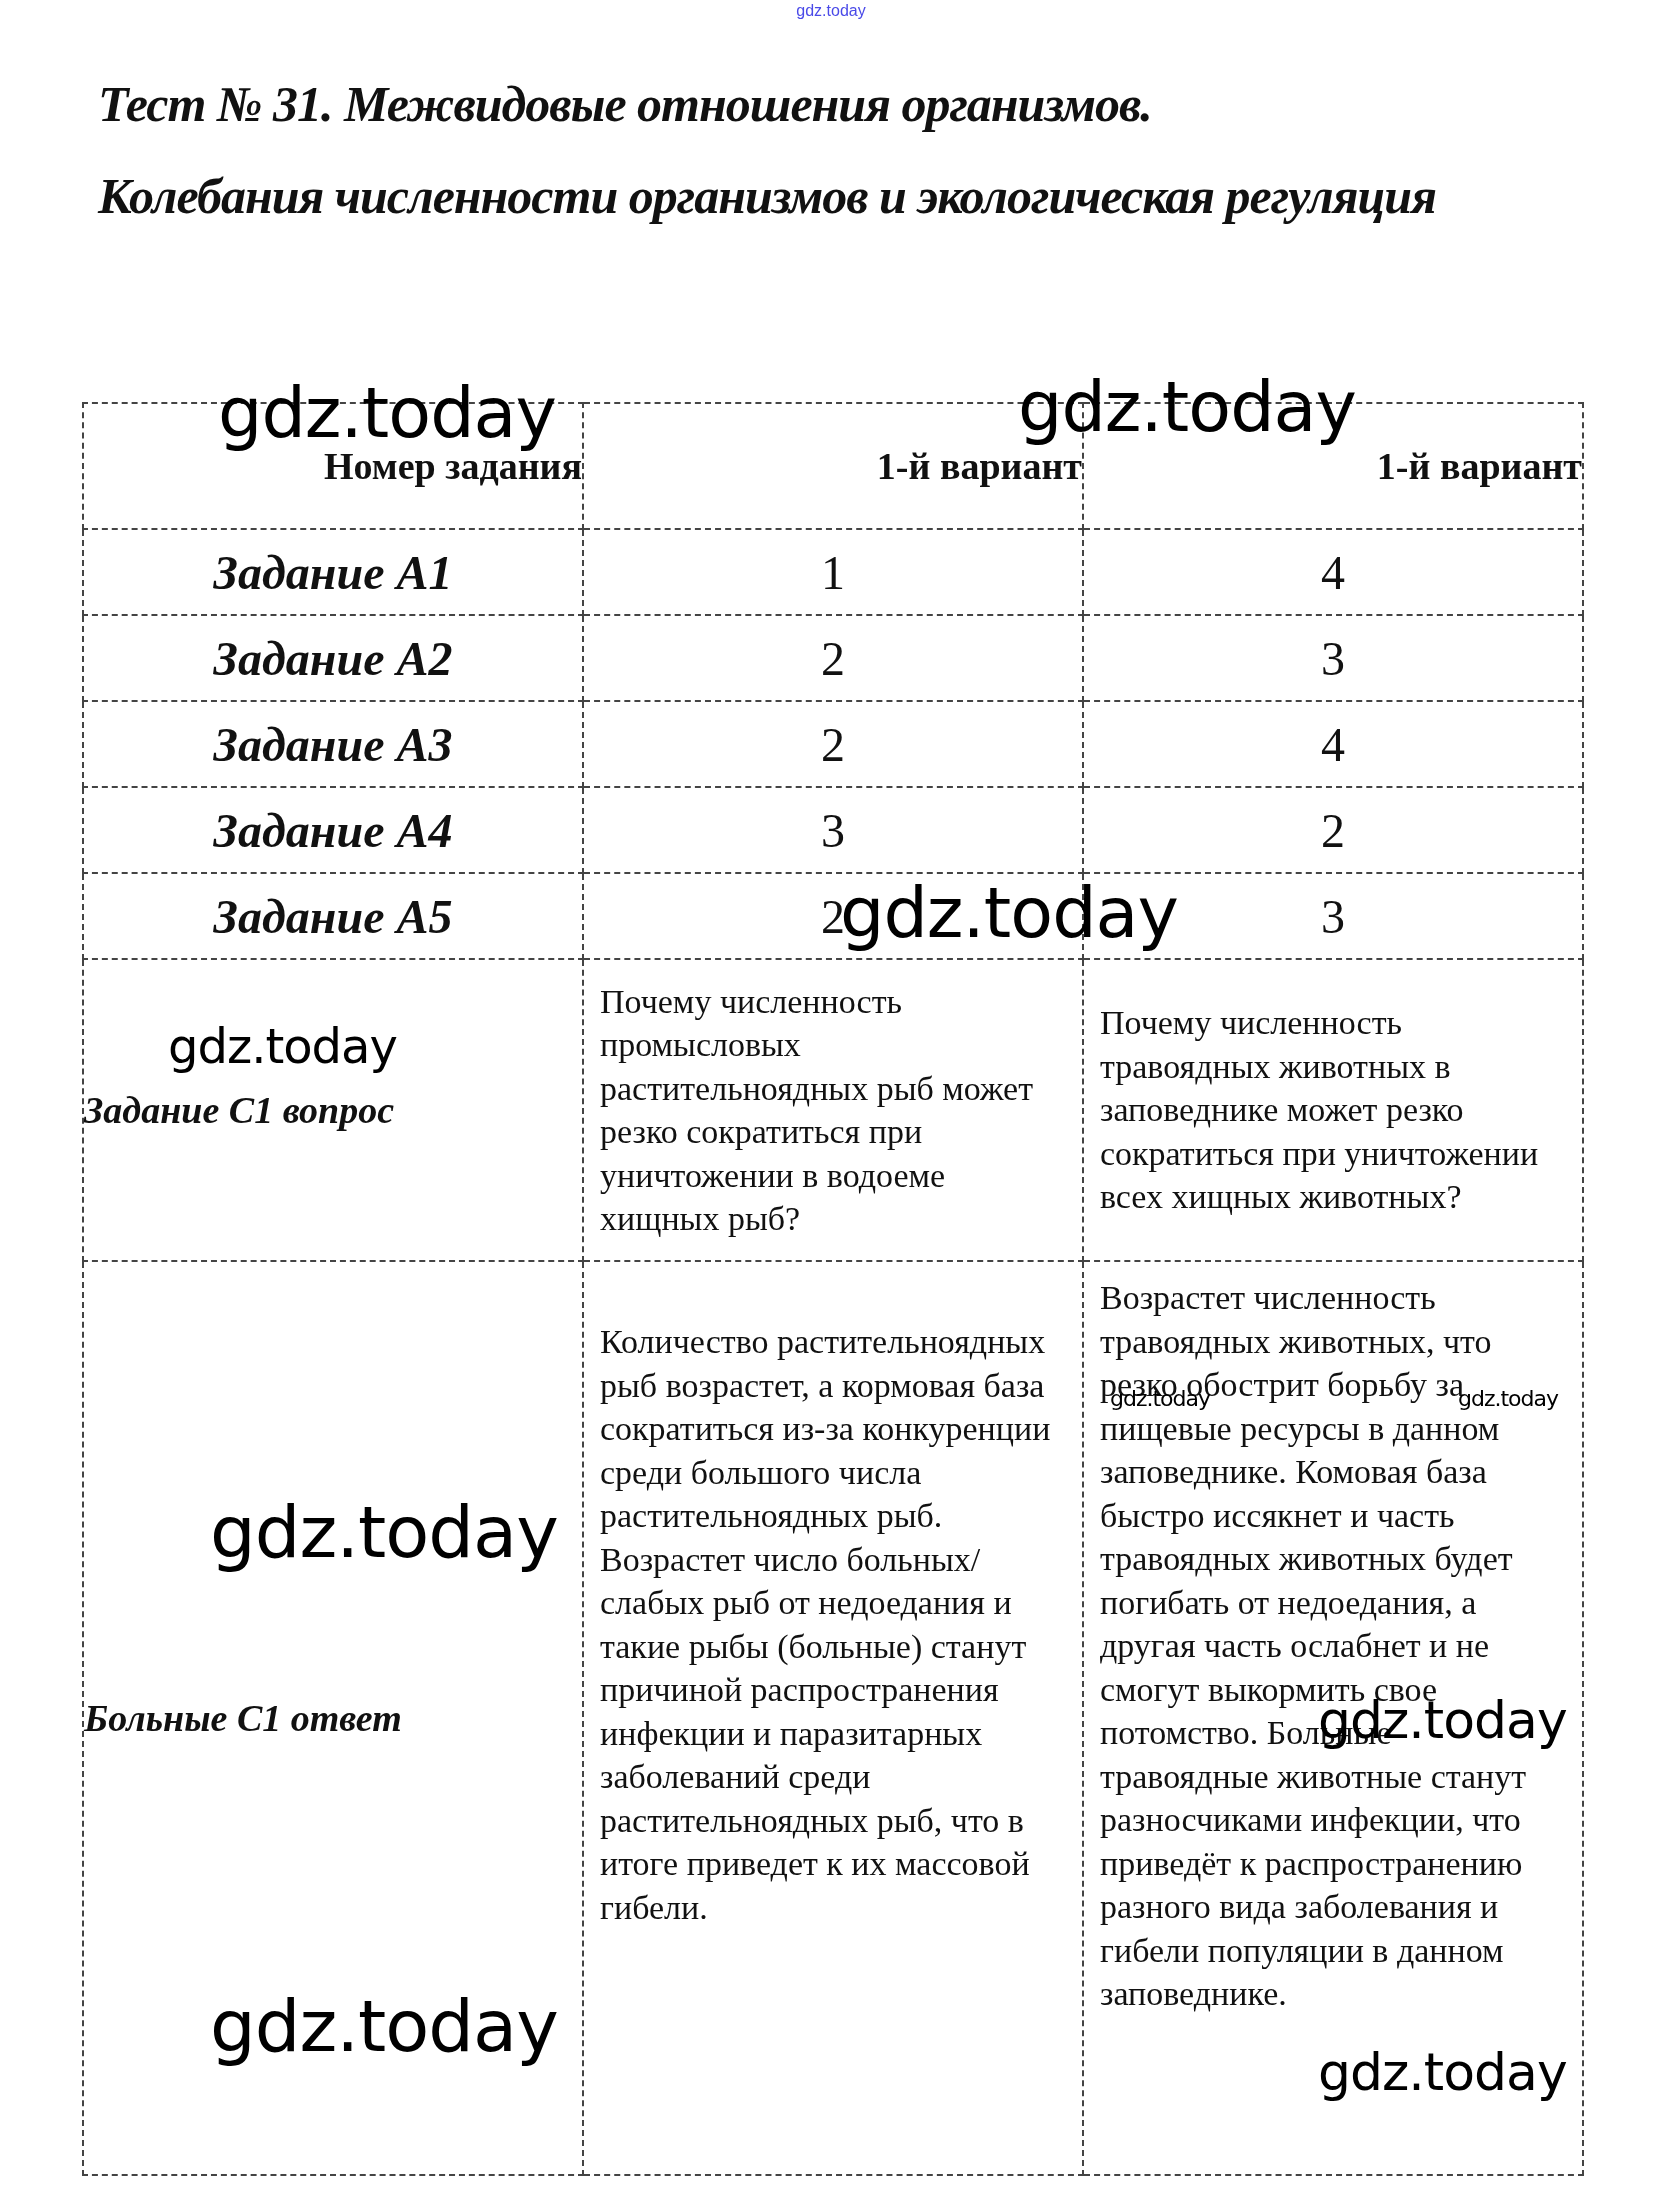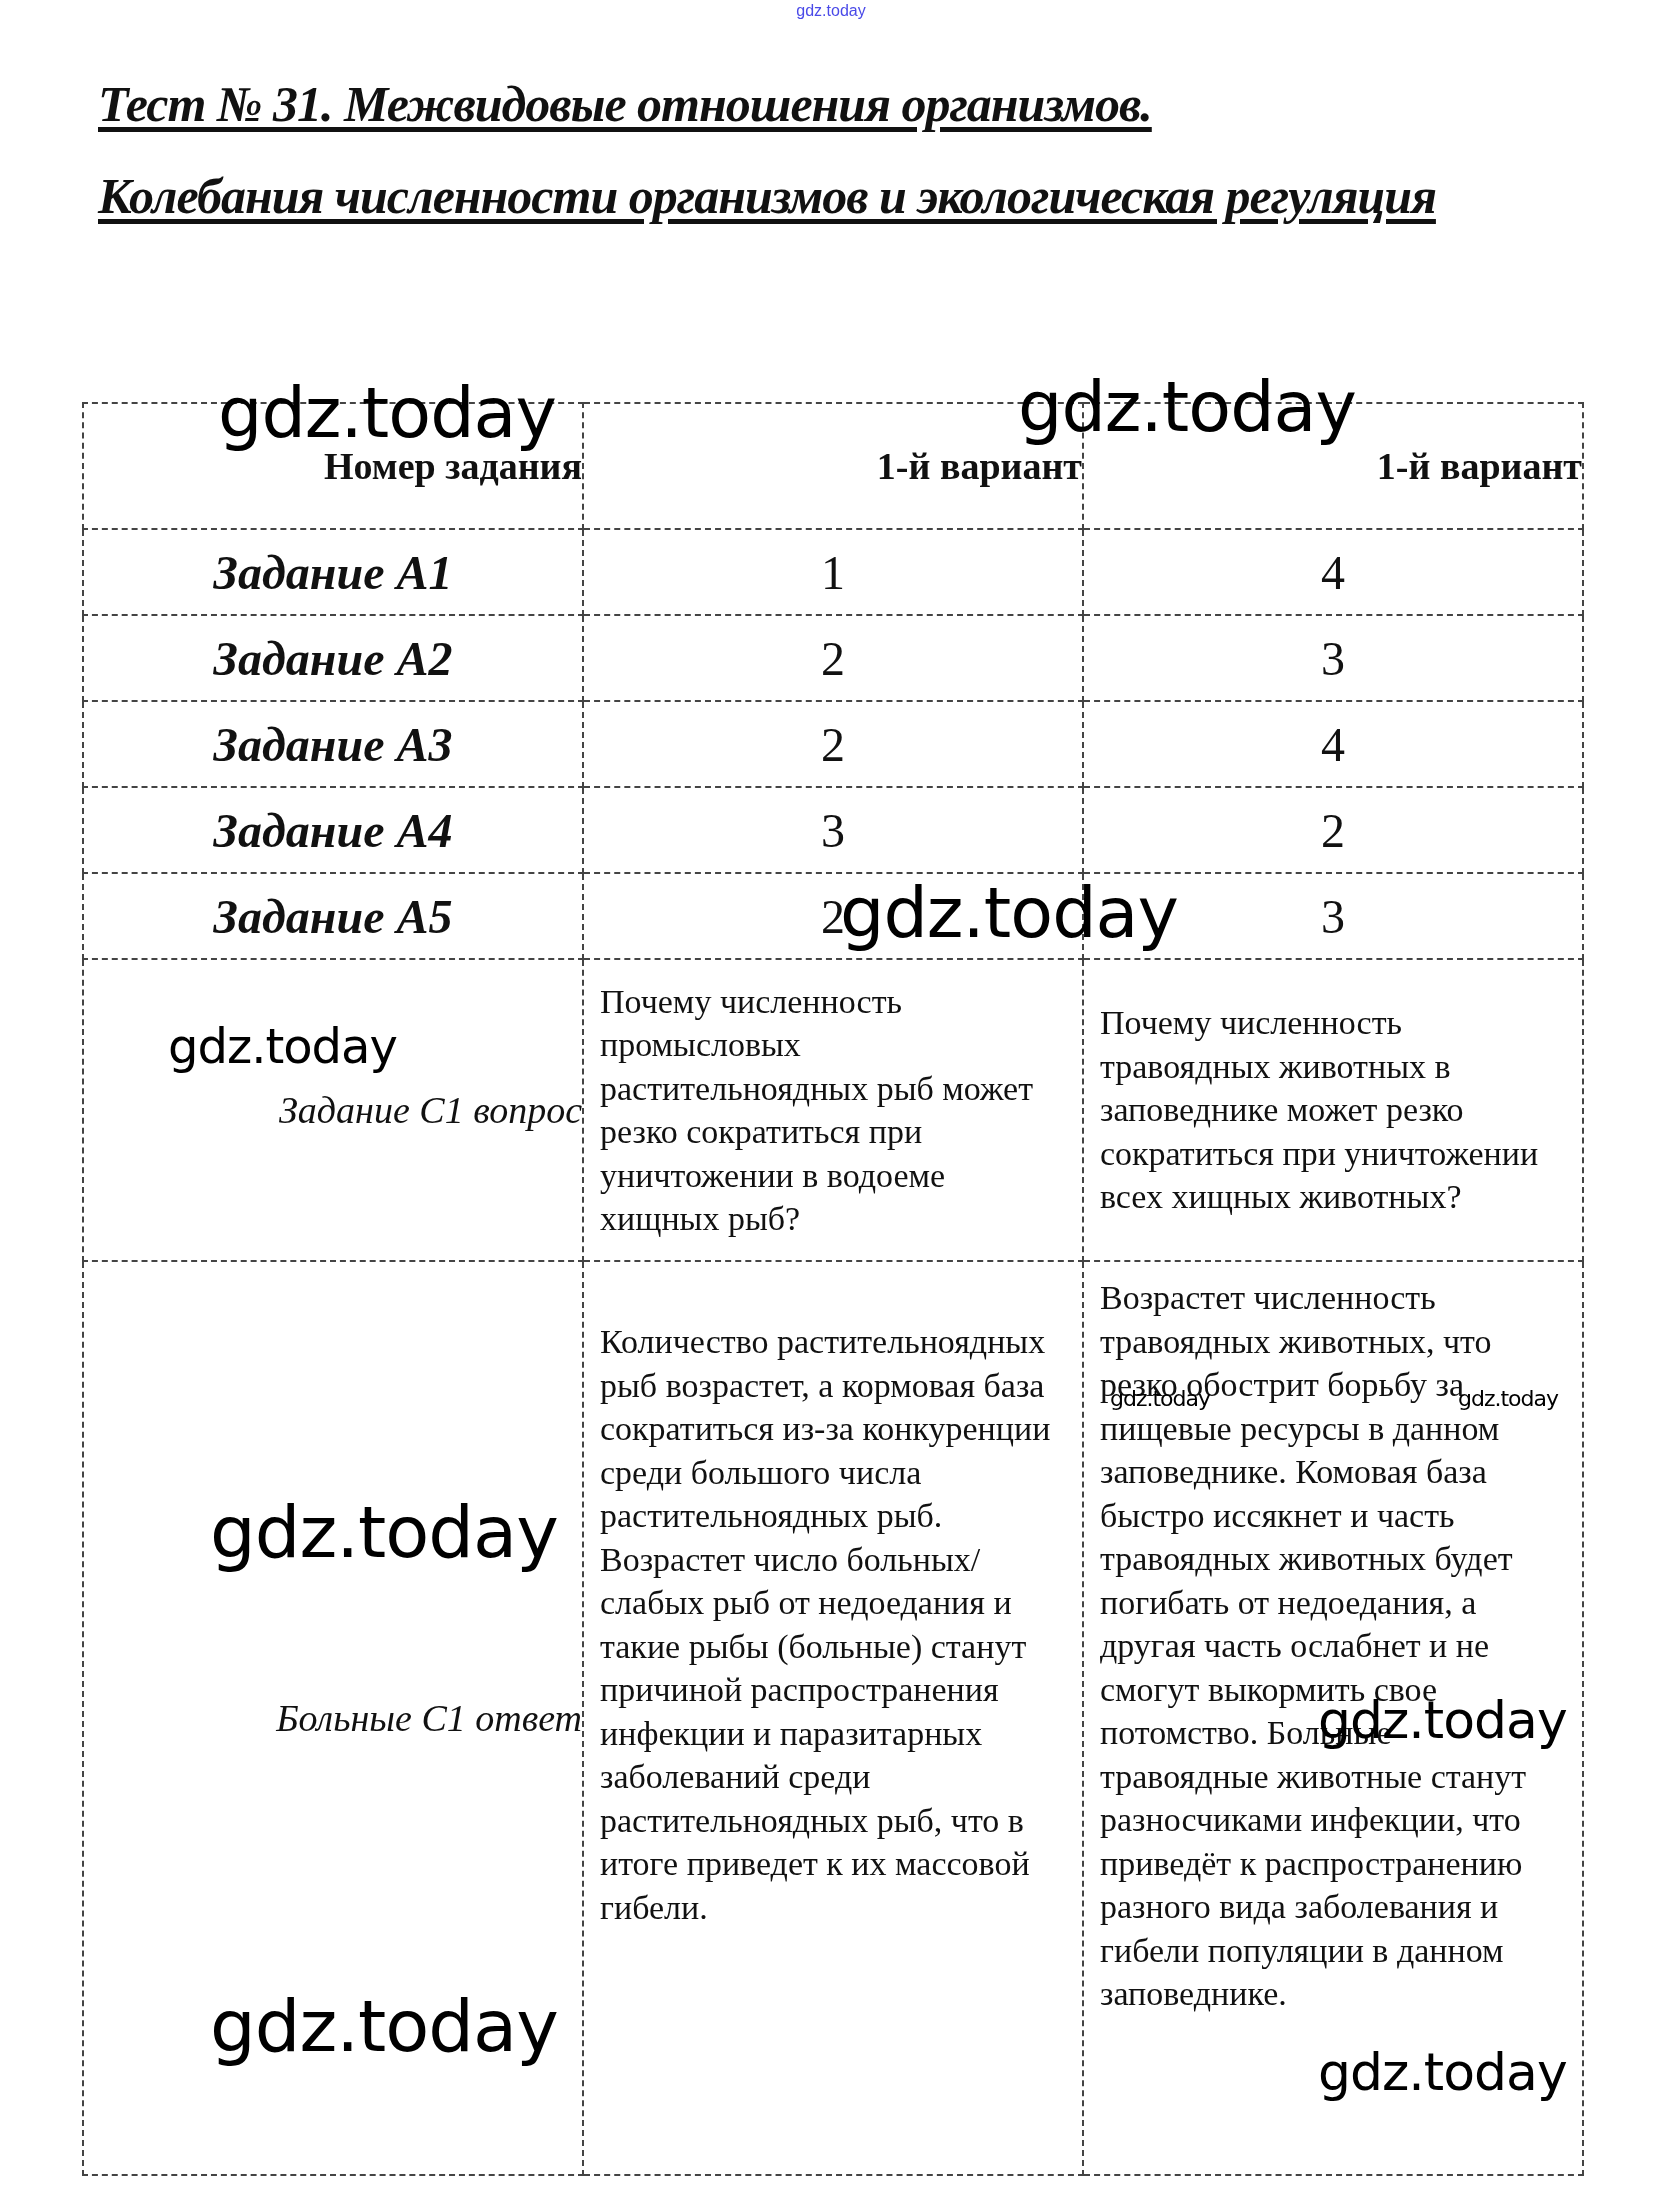--- a/index.html
+++ b/index.html
@@ -1,31 +1,31 @@
 <!DOCTYPE html>
 <html><head>
 <meta charset="utf-8">
 <style>
   html, body { margin: 0; padding: 0; background: #ffffff; }
   body { width: 1662px; height: 2196px; position: relative; overflow: hidden;
          font-family: "Liberation Serif", "DejaVu Serif", serif; color: #111; }
   .top-wm { position: absolute; left: 0; width: 1662px; top: 2px; text-align: center;
             font-family: "Liberation Sans", sans-serif; font-size: 16px; color: #4a4ae8; }
   .title { position: absolute; left: 98px; font-weight: bold; font-style: italic;
-           font-size: 50px; text-decoration: underline; text-decoration-thickness: 5px;
+           font-size: 50px; text-decoration-thickness: 5px;
            text-underline-offset: 6px; letter-spacing: -1px; line-height: 64px; }
   .t1 { top: 72px; }
   .t2 { top: 164px; width: 1400px; }
   table { position: absolute; left: 82px; top: 402px; width: 1500px; border-collapse: collapse; table-layout: fixed; }
   td { border: 2px dashed #444; vertical-align: middle; padding: 0; }
   col.c1 { width: 500px; } col.c2 { width: 500px; } col.c3 { width: 500px; }
   .head td { height: 124px; text-align: right; font-weight: bold; font-size: 38px; }
   .arow td { height: 84px; text-align: center; font-size: 48px; }
   .arow td.lbl { font-weight: bold; font-style: italic; }
-  .lbl { text-align: right; font-weight: normal; font-style: italic; font-size: 38px; }
+  .lbl { text-align: left; font-weight: bold; font-style: italic; font-size: 38px; }
   .txt { font-size: 34px; line-height: 43.5px; padding: 4px 14px 4px 16px; text-align: left; }
   .qrow td { height: 292px; }
   .ansrow td { height: 850px; }
   .ansrow td.txt { vertical-align: top; }
   .wm { position: absolute; font-family: "DejaVu Sans", sans-serif; color: #000; font-weight: normal;
         letter-spacing: -1px; pointer-events: none; }
 </style>
 </head>
 <body>
 

